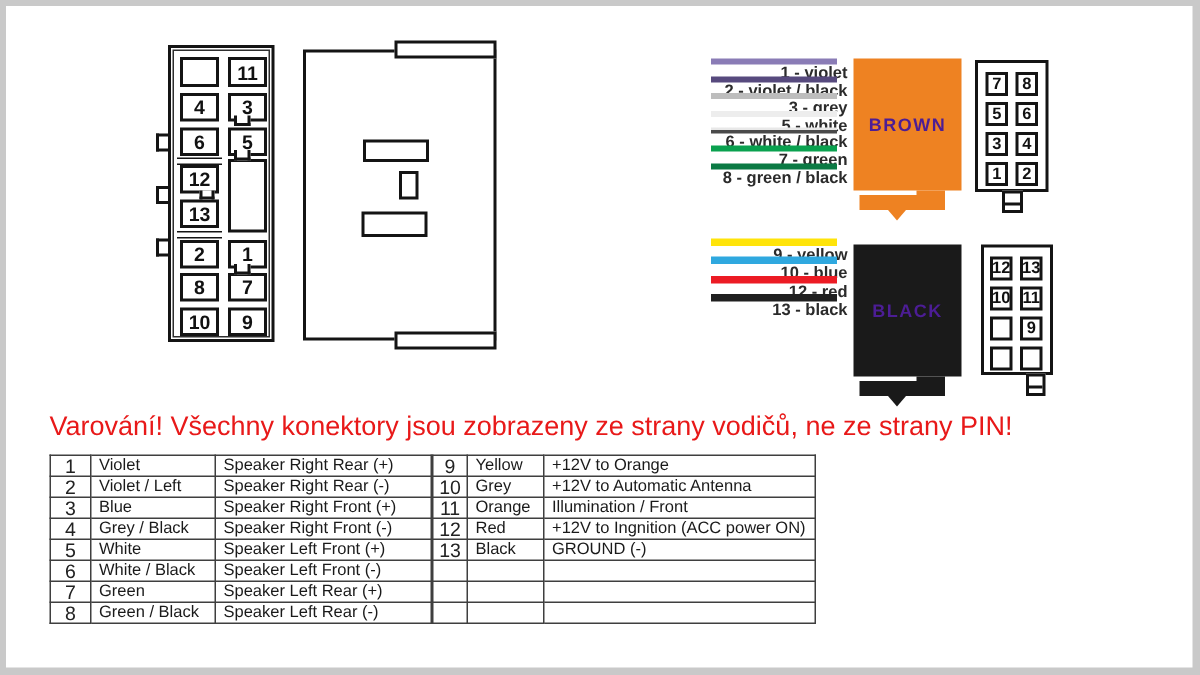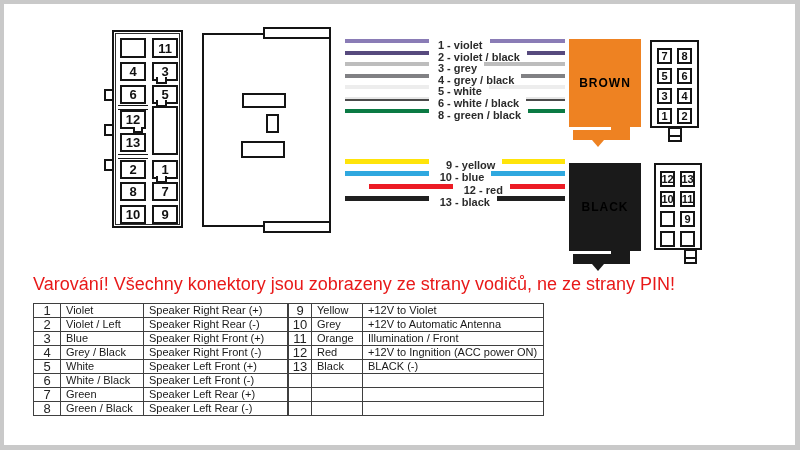--- a/index.html
+++ b/index.html
@@ -25,31 +25,31 @@
   .link-mark{position:absolute;background:#fff;border:2px solid #141414;border-top:none;
              box-sizing:border-box;z-index:3;}
 
   
   .housing{position:absolute;left:202px;top:33px;width:129px;height:194px;background:#fff;
            border:2px solid #141414;box-sizing:border-box;}
   .hband,.hrect{position:absolute;background:#fff;border:2px solid #141414;box-sizing:border-box;}
 
   
   .wiregroup{position:absolute;left:345px;width:220px;display:flex;flex-direction:column;}
-  .wire-row{display:flex;align-items:flex-start;}
+  .wire-row{display:flex;align-items:flex-end;flex-direction:column;}
   .wire-line{display:inline-block;}
   .wire-left{width:84px;margin-right:7px;flex:none;}
   .wire-right{flex:1;margin-left:7px;}
   .wire-label{font-weight:bold;font-size:11px;color:#2b2b2b;white-space:nowrap;flex:none;}
   .wnum{display:inline-block;text-align:right;}
 
   
   .connblock{position:absolute;left:565px;width:82px;height:112px;}
   .conn-label{position:absolute;left:569px;width:72px;height:88px;display:flex;align-items:center;
-              justify-content:center;color:#000000;font-weight:bold;font-size:12px;letter-spacing:1px;text-align:right;}
+              justify-content:center;color:#4c1d95;font-weight:bold;font-size:12px;letter-spacing:1px;text-align:right;}
 
   
   .pindiag{position:absolute;background:#fff;border:2px solid #141414;box-sizing:border-box;}
   .tab{position:absolute;background:#fff;border:2px solid #141414;box-sizing:border-box;}
   .tab::after{content:"";position:absolute;left:0;right:0;top:55%;border-top:2px solid #141414;}
 
   
   .warning{position:absolute;left:33px;top:274px;font-size:18px;font-weight:400;
            color:#e81919;white-space:nowrap;}
 
@@ -112,33 +112,33 @@
         <span class="wire-line wire-left" style="height: 4px; background: rgb(87, 74, 126);"></span>
         <span class="wire-label"><span class="wnum" style="width: 8px;">2</span> - violet / black</span>
         <span class="wire-line wire-right" style="height: 4px; background: rgb(87, 74, 126);"></span>
       </div>
       <div class="wire-row" style="height: 11.6px;">
         <span class="wire-line wire-left" style="height: 4px; background: rgb(189, 189, 189);"></span>
         <span class="wire-label"><span class="wnum" style="width: 8px;">3</span> - grey</span>
         <span class="wire-line wire-right" style="height: 4px; background: rgb(189, 189, 189);"></span>
       </div>
       <div class="wire-row" style="height: 11.6px;">
-        <span class="wire-line wire-left" style="height: 4px; background: rgb(129, 129, 132);"></span>
-        <span class="wire-label"><span class="wnum" style="width: 8px;">4</span> - grey / black</span>
-        <span class="wire-line wire-right" style="height: 4px; background: rgb(129, 129, 132);"></span>
-      </div>
-      <div class="wire-row" style="height: 11.6px;">
         <span class="wire-line wire-left" style="height: 4px; background: rgb(237, 237, 237);"></span>
         <span class="wire-label"><span class="wnum" style="width: 8px;">5</span> - white</span>
         <span class="wire-line wire-right" style="height: 4px; background: rgb(237, 237, 237);"></span>
       </div>
       <div class="wire-row" style="height: 11.6px;">
         <span class="wire-line wire-left" style="height: 4px; background: linear-gradient(rgb(232, 232, 232) 45%, rgb(74, 74, 74) 45%);"></span>
         <span class="wire-label"><span class="wnum" style="width: 8px;">6</span> - white / black</span>
         <span class="wire-line wire-right" style="height: 4px; background: linear-gradient(rgb(232, 232, 232) 45%, rgb(74, 74, 74) 45%);"></span>
+      </div>
+      <div class="wire-row" style="height: 11.6px;">
+        <span class="wire-line wire-left" style="height: 4px; background: rgb(10, 161, 79);"></span>
+        <span class="wire-label"><span class="wnum" style="width: 8px;">7</span> - green</span>
+        <span class="wire-line wire-right" style="height: 4px; background: rgb(10, 161, 79);"></span>
       </div>
       <div class="wire-row" style="height: 11.6px;">
         <span class="wire-line wire-left" style="height: 4px; background: rgb(11, 122, 68);"></span>
         <span class="wire-label"><span class="wnum" style="width: 8px;">8</span> - green / black</span>
         <span class="wire-line wire-right" style="height: 4px; background: rgb(11, 122, 68);"></span>
       </div>
     </div>
   <div class="wiregroup" id="wires-bottom" style="top:159px">
       <div class="wire-row" style="height: 12.3px;">
         <span class="wire-line wire-left" style="height: 5px; background: rgb(255, 228, 10);"></span>
@@ -265,41 +265,41 @@
     <table class="pintable">
       <colgroup>
           <col style="width:23px">
           <col style="width:51px">
           <col style="width:181px">
         </colgroup>
       <tbody id="table-right-body">
           <tr>
             <td class="num">9</td>
             <td class="cname">Yellow</td>
-            <td class="func">+12V to Violet</td>
+            <td class="func">+12V to Orange</td>
           </tr>
           <tr>
             <td class="num">10</td>
             <td class="cname">Grey</td>
             <td class="func">+12V to Automatic Antenna</td>
           </tr>
           <tr>
             <td class="num">11</td>
             <td class="cname">Orange</td>
             <td class="func">Illumination / Front</td>
           </tr>
           <tr>
             <td class="num">12</td>
             <td class="cname">Red</td>
             <td class="func">+12V to Ingnition (ACC power ON)</td>
           </tr>
           <tr>
             <td class="num">13</td>
             <td class="cname">Black</td>
-            <td class="func">BLACK (-)</td>
+            <td class="func">GROUND (-)</td>
           </tr>
           <tr>
             <td class="num"></td>
             <td class="cname"></td>
             <td class="func"></td>
           </tr>
           <tr>
             <td class="num"></td>
             <td class="cname"></td>
             <td class="func"></td>

